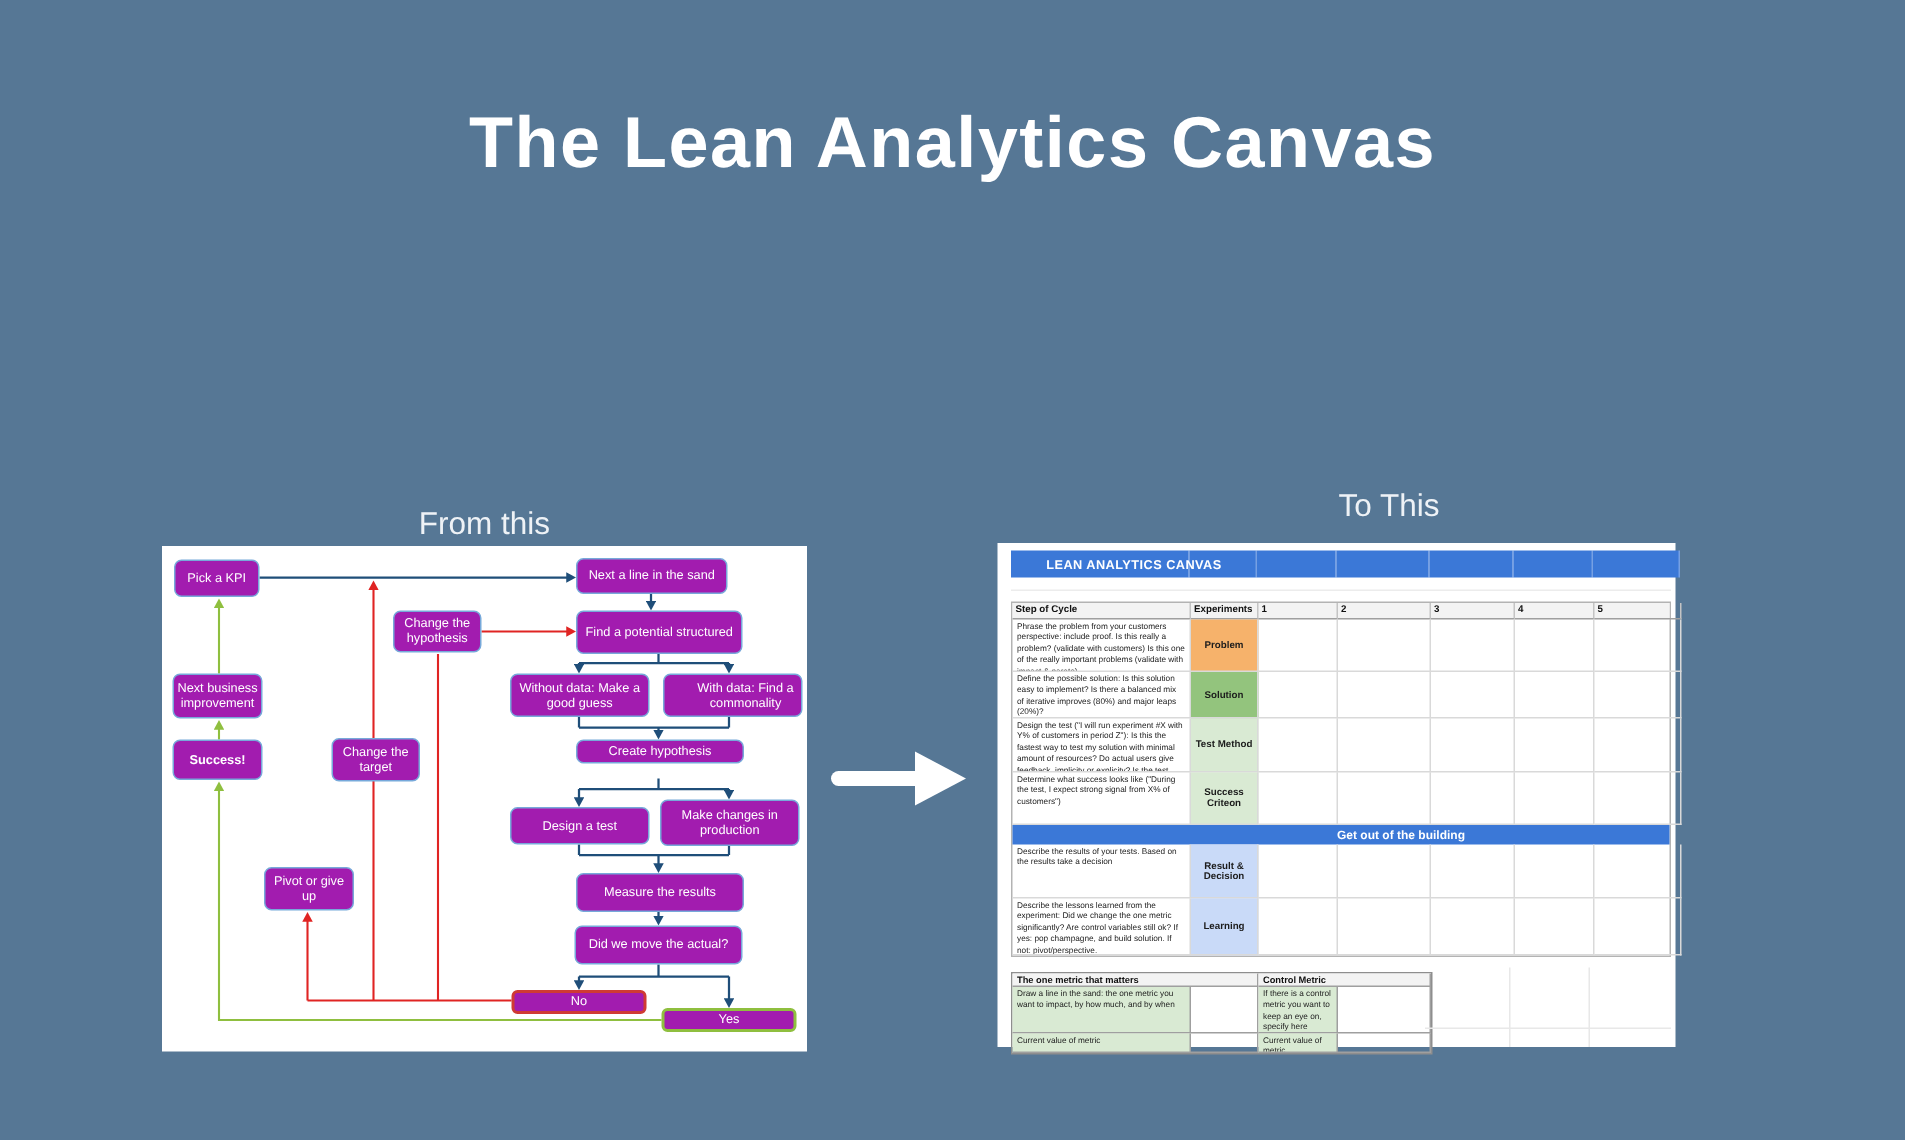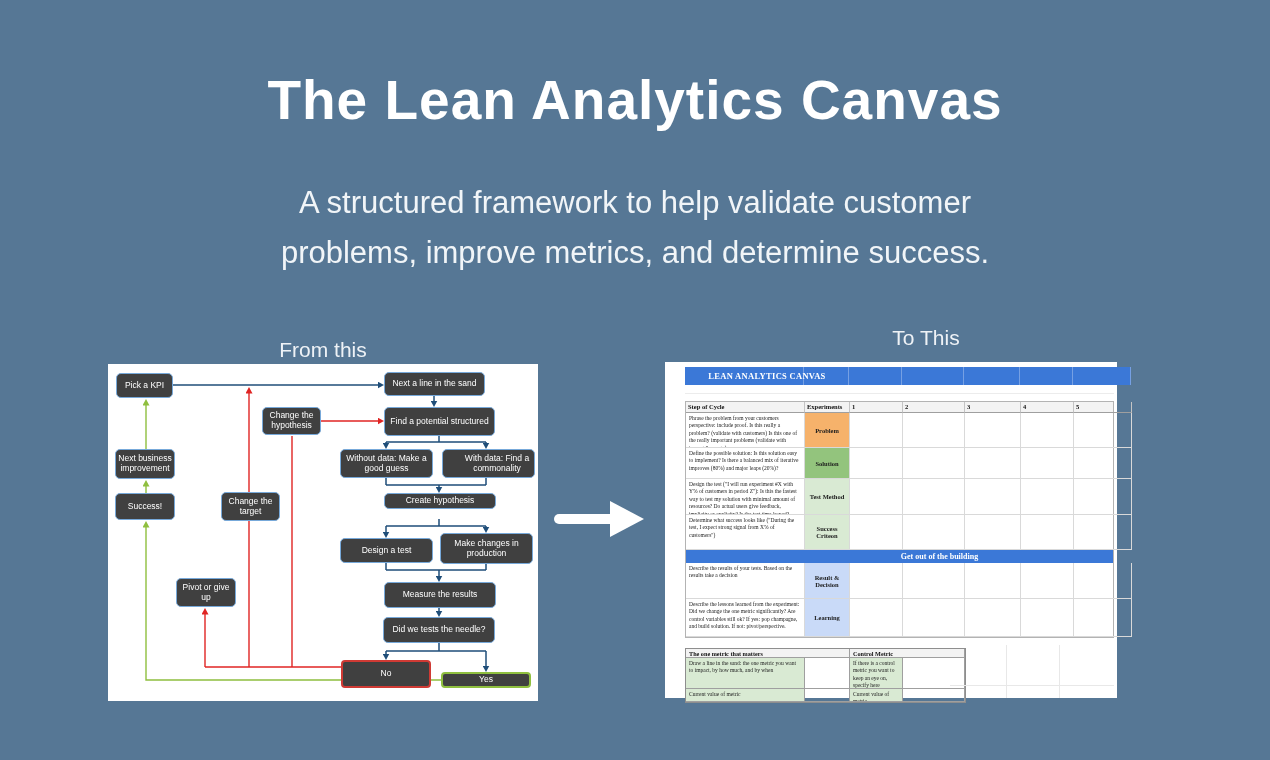--- a/index.html
+++ b/index.html
@@ -1,57 +1,57 @@
 <!DOCTYPE html>
 <html><head>
 <meta charset="utf-8">
 <style>
   html,body{margin:0;padding:0;}
   .stage{position:relative;width:1270px;height:760px;background:#567795;overflow:hidden;
          font-family:"Liberation Sans",sans-serif;}
 
   
   .title{position:absolute;top:68px;left:0;width:1270px;text-align:center;
-         color:#ffffff;font-size:55px;font-weight:700;letter-spacing:1px;}
+         color:#ffffff;font-size:48px;font-weight:700;letter-spacing:1px;}
   .subtitle{position:absolute;top:178px;left:0;width:1270px;text-align:center;
             color:#f1f5f8;font-size:31px;font-weight:300;line-height:50px;}
   .img-label{position:absolute;color:#eef2f6;font-size:21px;font-weight:400;text-align:center;}
   .lbl-from{top:326px;left:108px;width:430px;margin-top:12px;}
   .lbl-to{top:326px;left:700px;width:452px;}
 
   
   .flowchart{position:absolute;left:108px;top:364px;width:430px;height:337px;background:#ffffff;}
   .flowchart svg{position:absolute;left:0;top:0;}
-  .fc-box{position:absolute;background:#404040;border:1.5px solid #77a9da;border-radius:5px;
+  .fc-box{position:absolute;background:#a21caf;border:1.5px solid #77a9da;border-radius:5px;
           color:#ffffff;font-size:8.5px;line-height:1.15;display:flex;align-items:center;
           justify-content:center;text-align:center;box-sizing:border-box;padding:1px 2px;z-index:2;}
   .b-pick{left:8px;top:9px;width:57px;height:25px;}
   .b-draw{left:276px;top:8px;width:101px;height:24px;}
   .b-chyp{left:154px;top:43px;width:59px;height:28px;}
   .b-find{left:276px;top:43px;width:111px;height:29px;}
   .b-without{left:232px;top:85px;width:93px;height:29px;}
   .b-with{left:334px;top:85px;width:93px;height:29px;padding-left:19px;}
   .b-next{left:7px;top:85px;width:60px;height:30px;}
-  .b-success{left:7px;top:129px;width:60px;height:27px;}
+  .b-success{left:7px;top:129px;width:60px;height:27px;font-weight:bold;}
   .b-ctarget{left:113px;top:128px;width:59px;height:29px;}
   .b-create{left:276px;top:129px;width:112px;height:16px;}
   .b-design{left:232px;top:174px;width:93px;height:25px;}
   .b-make{left:332px;top:169px;width:93px;height:31px;}
   .b-pivot{left:68px;top:214px;width:60px;height:29px;}
   .b-measure{left:276px;top:218px;width:112px;height:26px;}
   .b-needle{left:275px;top:253px;width:112px;height:26px;}
-  .b-no{left:233px;top:296px;width:90px;height:28px;border:2px solid #cf3a34;border-radius:4px;}
+  .b-no{left:233px;top:296px;width:90px;height:16px;border:2px solid #cf3a34;border-radius:4px;}
   .b-yes{left:333px;top:308px;width:90px;height:16px;border:2px solid #8fbf3f;border-radius:4px;}
 
   
   .between-arrow{position:absolute;left:552px;top:497px;}
 
   
   .sheet{position:absolute;left:665px;top:362px;width:452px;height:336px;background:#ffffff;
-         box-sizing:border-box;padding:5px 3px 0 20px;font-family:Liberation Serif, serif;}
+         box-sizing:border-box;padding:5px 3px 0 9px;font-family:Liberation Sans, sans-serif;}
   .sr{display:grid;grid-template-columns:119px 45px 53px 62px 56px 53px 58px;}
   .s-banner{position:relative;height:18px;}
   .s-banner .bcell{background:#3b78d7;border-right:1px solid rgba(255,255,255,.3);box-sizing:border-box;}
   .s-banner .btitle{position:absolute;left:0;top:0;width:164px;height:18px;line-height:18px;
           text-align:center;color:#ffffff;font-weight:700;font-size:8.5px;letter-spacing:.3px;z-index:2;}
   .s-empty1{height:8px;border-bottom:1px solid #ececec;}
   .s-empty2{height:7px;}
   .s-table{border:1px solid #b3b3b3;}
   .cell{border-right:1px solid #d9d9d9;border-bottom:1px solid #d9d9d9;box-sizing:border-box;overflow:hidden;}
   .hrow{background:#f3f3f3;}
@@ -79,24 +79,20 @@
   .ghost-v{position:absolute;width:1px;background:#e8e8e8;top:283px;height:53px;}
   .gv1{left:341px;} .gv2{left:394px;}
   .ghost-h{position:absolute;height:1px;background:#e8e8e8;top:323px;left:285px;width:164px;}
 </style>
 </head>
 <body>
 
 <div class="stage">
 
   <div class="title">The Lean Analytics Canvas</div>
-  <div class="subtitle">
-    <div>A structured framework to help validate customer</div>
-    <div>problems, improve metrics, and determine success.</div>
-  </div>
 
   <div class="img-label lbl-from">From this</div>
   <div class="img-label lbl-to">To This</div>
 
   <div class="flowchart">
     <svg width="430" height="337" viewBox="0 0 430 337">
       <defs>
         <marker id="mN" markerUnits="userSpaceOnUse" markerWidth="7" markerHeight="7" refX="1.5" refY="3.5" orient="auto">
           <path d="M0,0 L6.5,3.5 L0,7 Z" fill="#1f4e79"></path>
           </marker>
@@ -148,21 +144,21 @@
     <div class="fc-box b-without">Without data: Make a good guess</div>
     <div class="fc-box b-with">With data: Find a commonality</div>
     <div class="fc-box b-next">Next business improvement</div>
     <div class="fc-box b-success">Success!</div>
     <div class="fc-box b-ctarget">Change the target</div>
     <div class="fc-box b-create">Create hypothesis</div>
     <div class="fc-box b-design">Design a test</div>
     <div class="fc-box b-make">Make changes in production</div>
     <div class="fc-box b-pivot">Pivot or give up</div>
     <div class="fc-box b-measure">Measure the results</div>
-    <div class="fc-box b-needle">Did we tests the needle?</div>
+    <div class="fc-box b-needle">Did we move the actual?</div>
     <div class="fc-box b-no">No</div>
     <div class="fc-box b-yes">Yes</div>
   </div>
 
   <div class="between-arrow">
     <svg width="95" height="44" viewBox="0 0 95 44">
       <line x1="7" y1="22" x2="60" y2="22" stroke="#ffffff" stroke-width="10" stroke-linecap="round"></line>
       <polygon points="58,4 58,40 92,22" fill="#ffffff"></polygon>
     </svg>
   </div>

